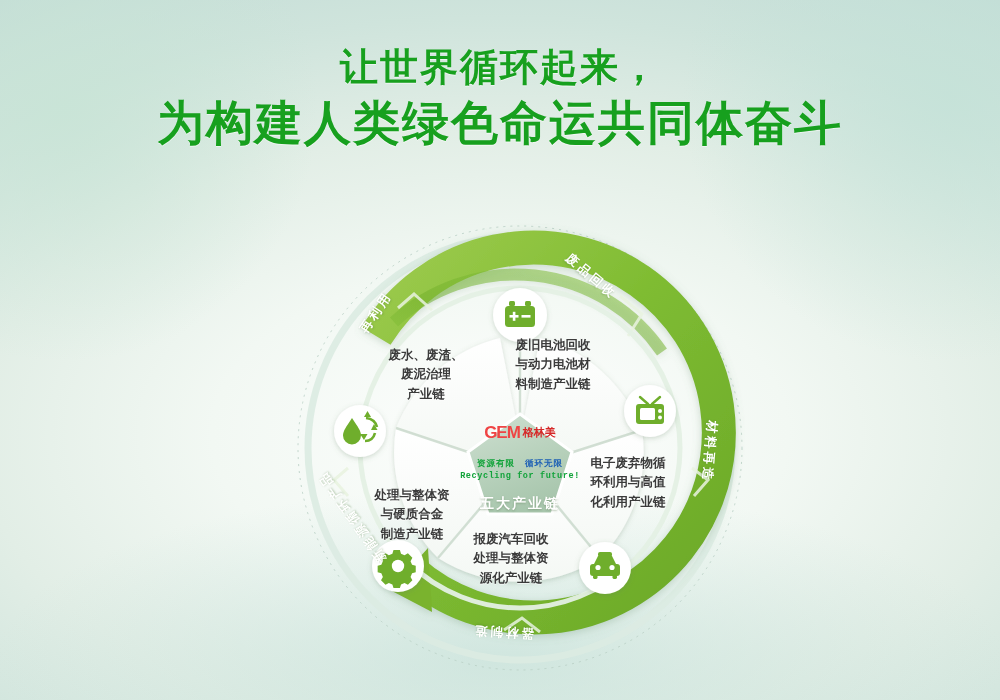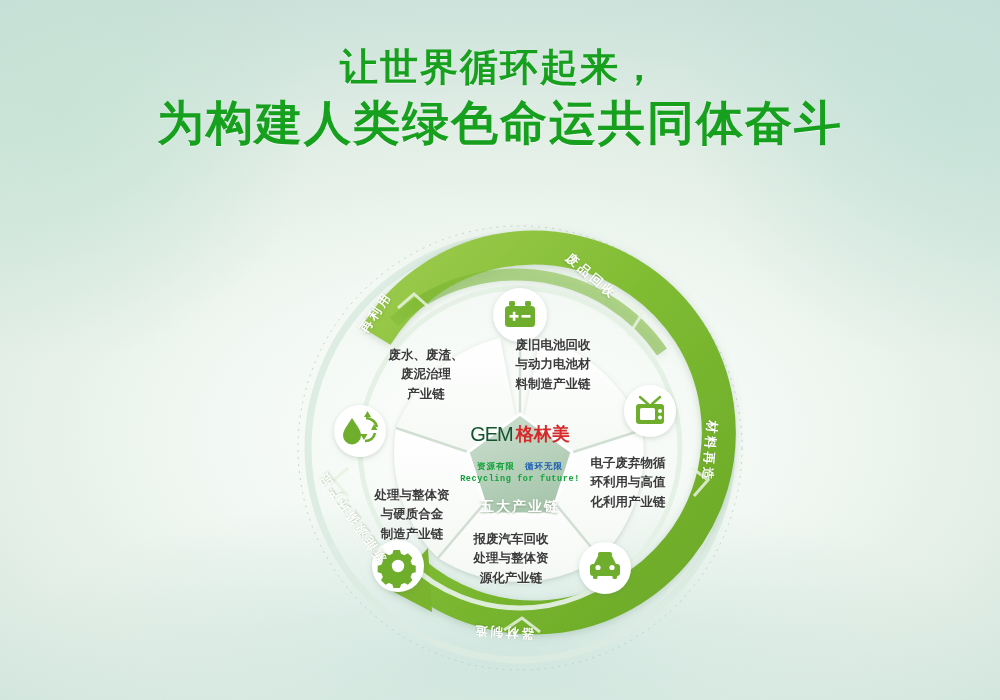--- a/index.html
+++ b/index.html
@@ -50,23 +50,23 @@
   }
   .rl-recycle {left:270px;top:50px; transform:rotate(40deg);}
   .rl-reuse   {left:63px; top:86px; transform:rotate(-56deg);}
   .rl-material{left:388px;top:225px;transform:rotate(95deg);}
   .rl-newenergy{left:8px; top:290px;transform:rotate(-125deg);}
   .rl-equip   {left:182px;top:405px;transform:rotate(183deg);}
 
   
   .center-logo{position:absolute;left:167px;top:206px;width:126px;z-index:20;text-align:center;}
   .logo-row{display:flex;align-items:center;justify-content:center;gap:3px;line-height:1;}
-  .logo-gem{font-size:20px;font-weight:normal;color:#14532d;letter-spacing:-1px;
+  .logo-gem{font-size:17px;font-weight:bold;color:#ef4444;letter-spacing:-1px;
             font-family:"Liberation Sans",sans-serif;}
-  .logo-cn{font-size:18px;font-weight:bold;color:#d62828;letter-spacing:0px;}
+  .logo-cn{font-size:11px;font-weight:bold;color:#d62828;letter-spacing:0px;}
   .logo-slogan{margin-top:17px;font-size:8.5px;font-weight:bold;color:#12a33a;letter-spacing:1px;}
   .logo-slogan .blue{color:#1c5fb5;}
   .logo-eng{margin-top:1px;font-size:8.5px;font-weight:bold;color:#12a33a;letter-spacing:.6px;
             font-family:Liberation Mono, monospace;}
   .center-five{margin-top:14px;font-size:14px;font-weight:bold;color:#ffffff;letter-spacing:2px;
                text-shadow:0 1px 2px rgba(90,120,80,.45);}
 </style>
 </head>
 <body>
 

